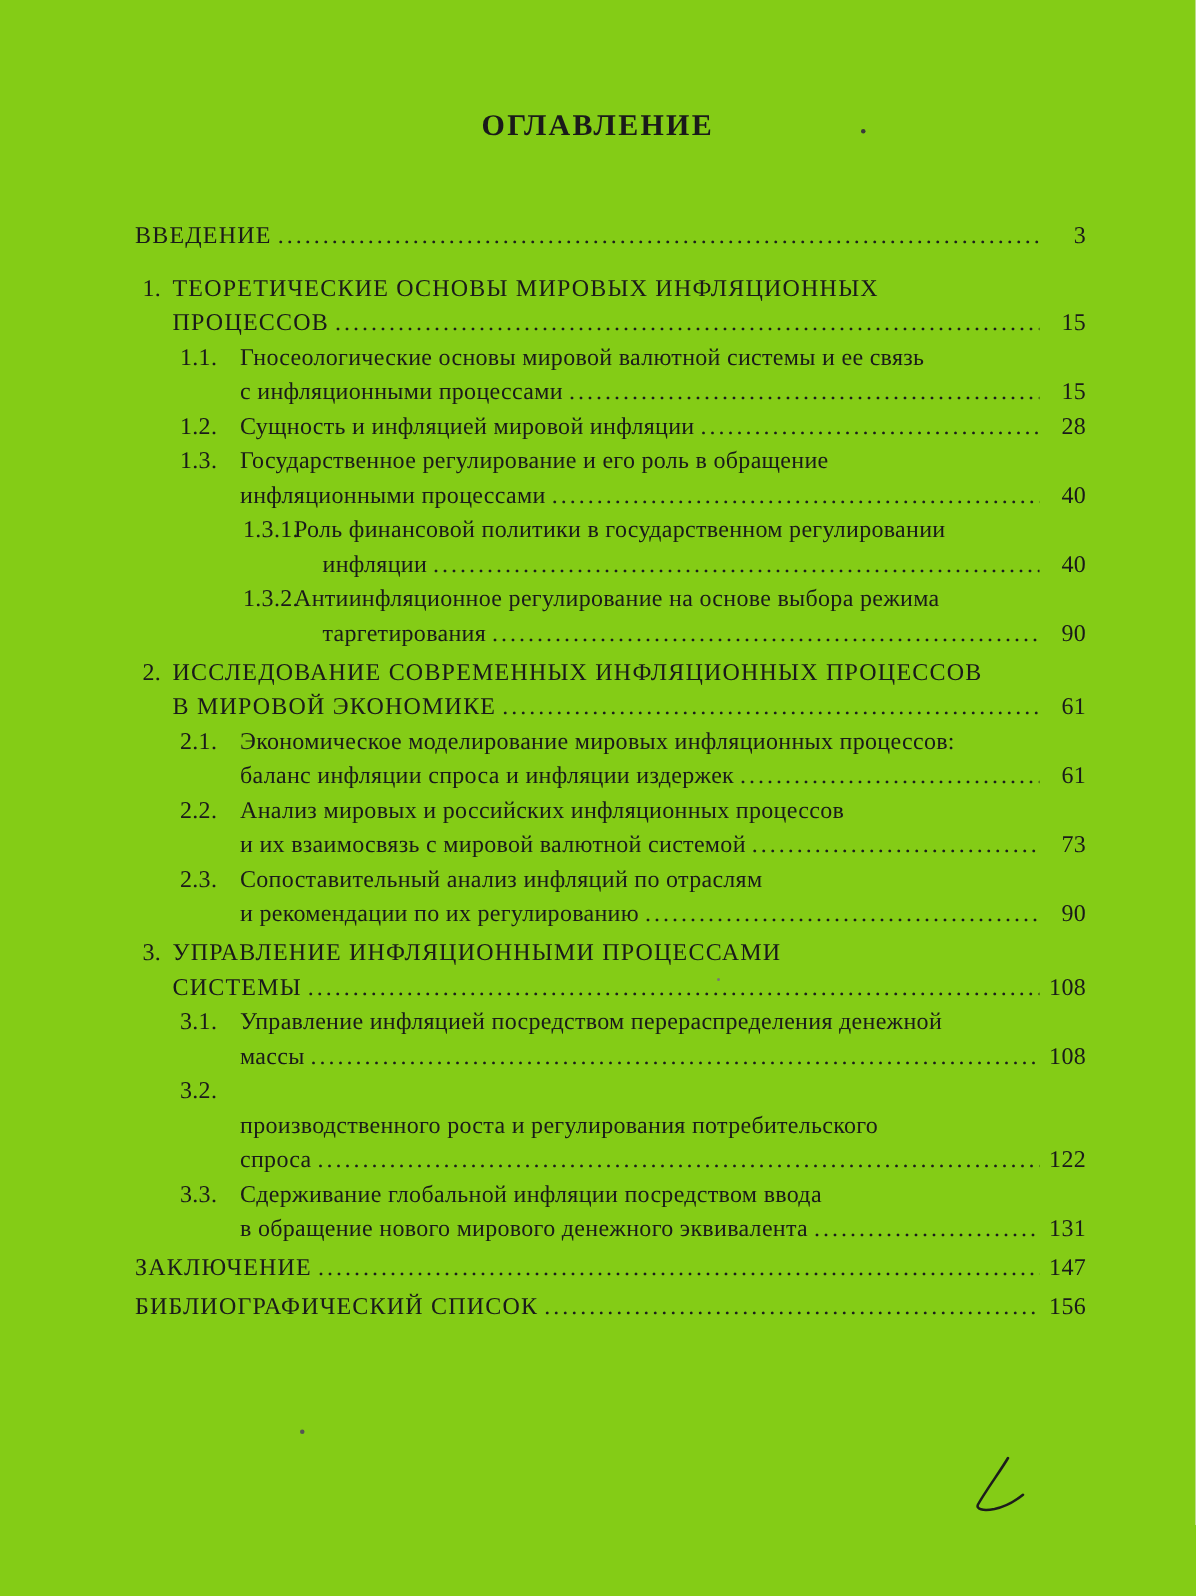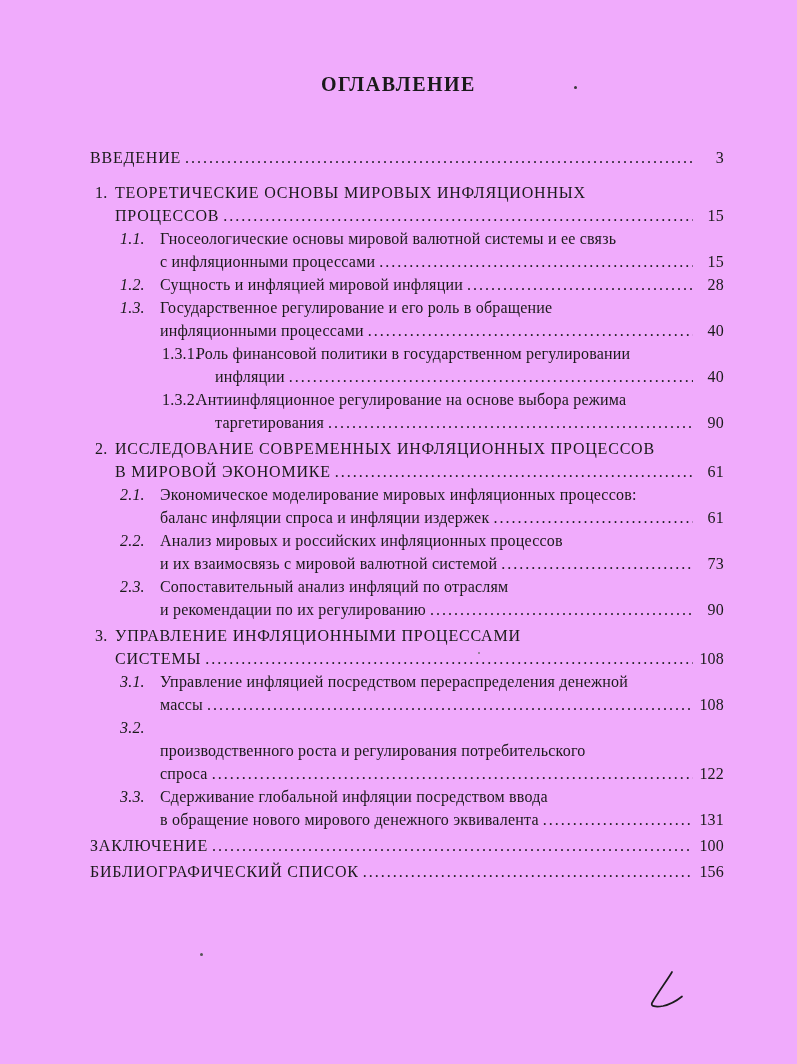--- a/index.html
+++ b/index.html
@@ -1,20 +1,20 @@
 <!DOCTYPE html>
 <html><head>
 <meta charset="utf-8">
 <style>
   html,body{margin:0;padding:0;background:#e9e9e9;}
   .page{
     position:relative;
     width:797px;height:1064px;
     margin:0 auto;
-    background:#f0abfc;
+    background:#84cc16;
     font-family:"Liberation Serif","DejaVu Serif",serif;
     color:#1a1a1a;
     overflow:hidden;
   }
   .doc-title{
     margin:0;
     padding-top:72px;
     text-align:center;
     font-size:20px;
     font-weight:bold;
@@ -32,21 +32,21 @@
   .entry{margin-top:0;}
   .entry.lvl0{margin-top:3px;}
   .entry.first-chapter{margin-top:12px;}
   .entry.lvl0 .txt, .entry.lvl0 .cont-text{letter-spacing:0.8px;}
   .line{display:flex;align-items:baseline;white-space:nowrap;}
   
   .lvl0 .line.first.numbered{padding-left:5px;}
   .lvl0 .num{display:inline-block;width:20px;flex:none;}
   .lvl0 .line.cont{padding-left:25px;}
   .lvl1 .line.first{padding-left:30px;}
-  .lvl1 .num{display:inline-block;width:40px;flex:none;font-style:italic;}
+  .lvl1 .num{display:inline-block;width:40px;flex:none;}
   .lvl1 .line.cont{padding-left:70px;}
   .lvl2 .line.first{padding-left:72px;}
   .lvl2 .num{display:inline-block;width:34px;flex:none;}
   .lvl2 .line.cont{padding-left:125px;}
   .txt,.cont-text{flex:none;}
   .fill{
     flex:1 1 auto;
     overflow:hidden;
     white-space:nowrap;
     margin-left:4px;
@@ -234,21 +234,21 @@
         <div class="line cont">
           <span class="cont-text">в обращение нового мирового денежного эквивалента</span>
           <span class="fill"></span>
           <span class="pagenum">131</span>
         </div>
       </div>
       <div class="entry lvl0">
         <div class="line first">
           <span class="txt">ЗАКЛЮЧЕНИЕ</span>
           <span class="fill"></span>
-          <span class="pagenum">100</span>
+          <span class="pagenum">147</span>
         </div>
       </div>
       <div class="entry lvl0">
         <div class="line first">
           <span class="txt">БИБЛИОГРАФИЧЕСКИЙ СПИСОК</span>
           <span class="fill"></span>
           <span class="pagenum">156</span>
         </div>
       </div>
     </div>

